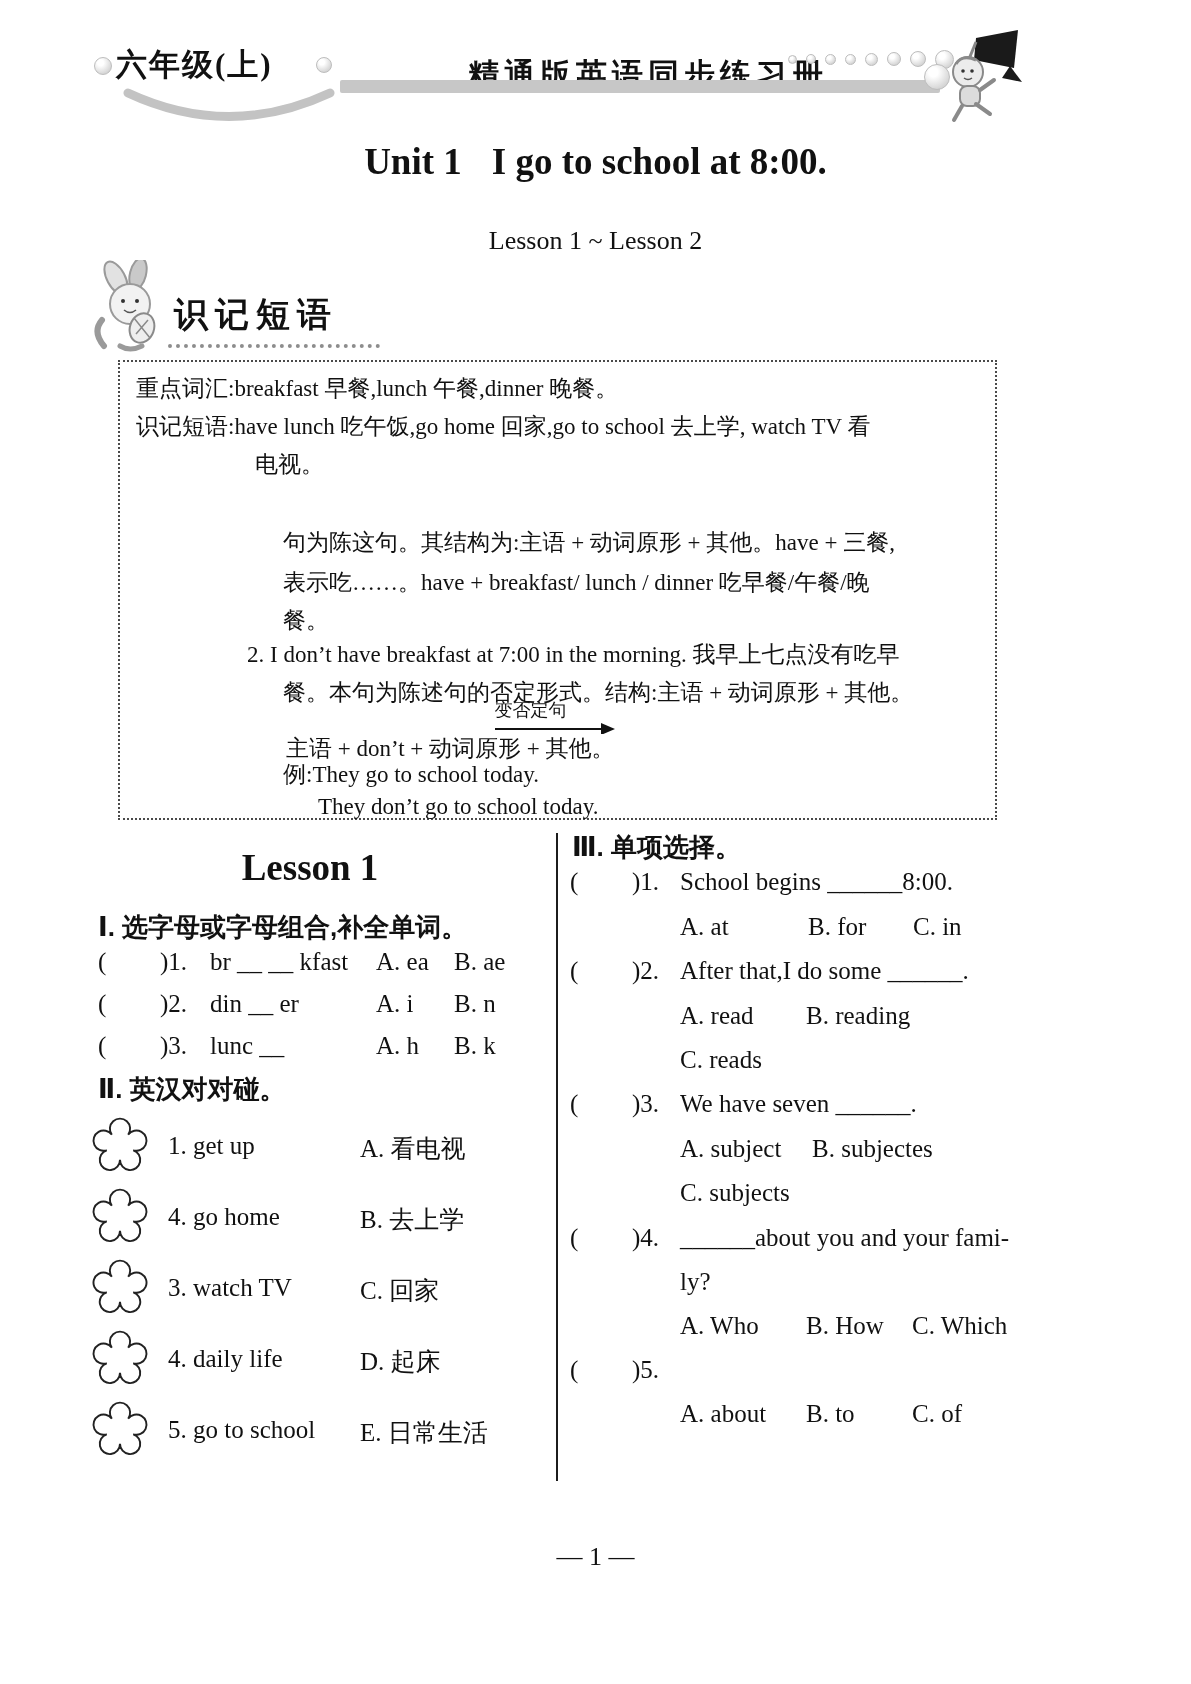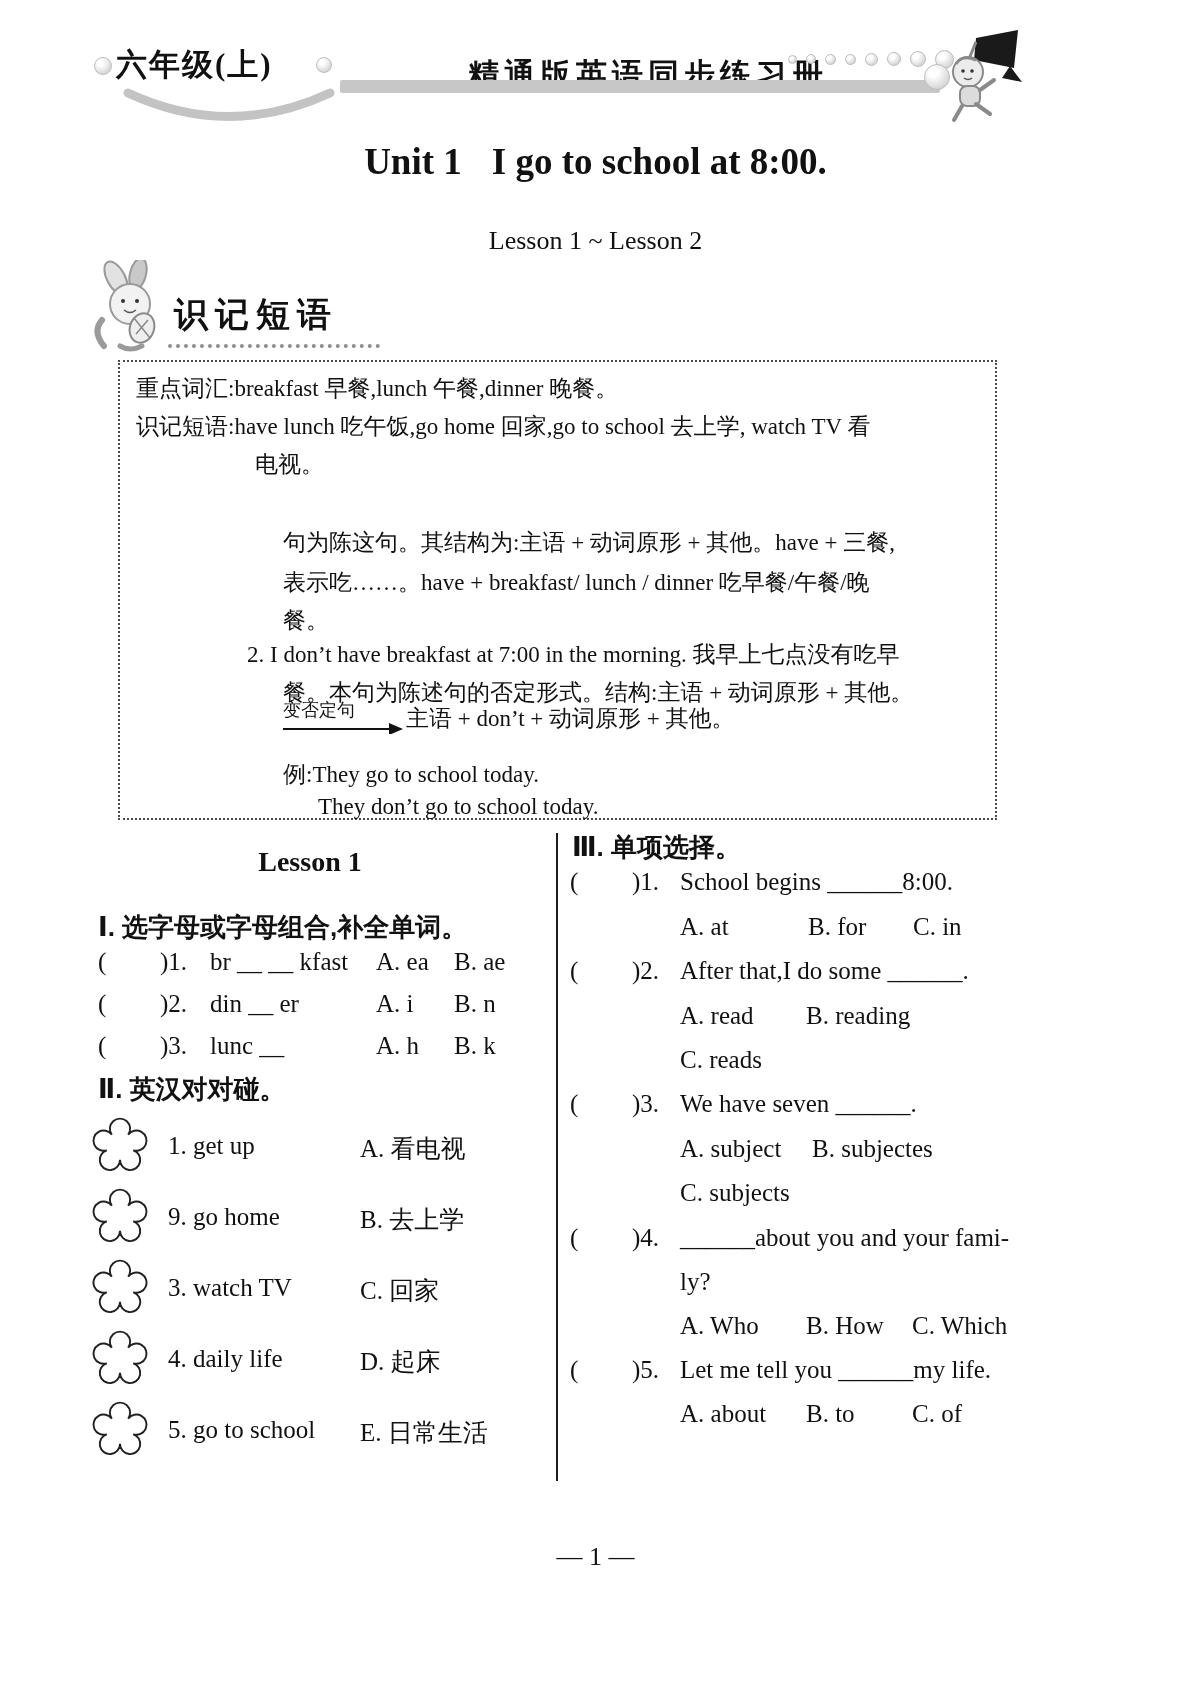--- a/index.html
+++ b/index.html
@@ -17,26 +17,26 @@
   .dot-row{display:flex;align-items:center;gap:9px;}
   
   .unit-title{width:100%;text-align:center;font-size:37px;font-weight:bold;}
   .unit-title .gap{display:inline-block;width:30px;}
   .lesson-range{width:100%;text-align:center;font-size:26px;}
   
   .badge-text{font-size:34px;letter-spacing:7px;}
   .dotted-underline{border-bottom:4px dotted #8d8d8d;height:0;}
   .guide-box{border:2px dotted #4a4a4a;}
   .g-line{position:absolute;font-size:23px;white-space:nowrap;line-height:30px;}
-  .arrow-note{display:flex;align-items:flex-end;}
+  .arrow-note{display:flex;align-items:flex-end;flex-direction:column;}
   .arrow-stack{display:flex;flex-direction:column;align-items:flex-start;}
   .arrow-label{font-size:18px;line-height:20px;}
   
   .col-divider{width:2px;background:#1c1c1c;}
-  .lesson-heading{font-size:28px;font-weight:bold;text-align:center;}
+  .lesson-heading{font-size:37px;font-weight:bold;text-align:center;}
   .sec-title{font-size:26px;}
   .ex-text{font-size:25px;white-space:nowrap;}
   .row{height:40px;}
   .flower-row-text{font-size:25px;}
   .footer-page{width:100%;text-align:center;font-size:26px;}
 </style>
 </head>
 <body>
 
 <div id="page">
@@ -155,21 +155,21 @@
     <svg class="abs" style="left:0;top:4px;" width="64" height="64" viewBox="0 0 60 60">
       <path d="M37.64 19.48 A9.5 9.5 0 1 1 42.36 34.02 A9.5 9.5 0 1 1 30 43 A9.5 9.5 0 1 1 17.64 34.02 A9.5 9.5 0 1 1 22.36 19.48 A9.5 9.5 0 1 1 37.64 19.48 Z" fill="#fff" stroke="#222" stroke-width="1.8"></path>
     </svg>
     <span class="abs flower-row-text" style="left:80px;top:22px;">1. get up</span>
     <span class="abs flower-row-text" style="left:272px;top:22px;">A. 看电视</span>
   </div>
   <div class="abs" style="left:88px;top:1181px;width:450px;height:72px;">
     <svg class="abs" style="left:0;top:4px;" width="64" height="64" viewBox="0 0 60 60">
       <path d="M37.64 19.48 A9.5 9.5 0 1 1 42.36 34.02 A9.5 9.5 0 1 1 30 43 A9.5 9.5 0 1 1 17.64 34.02 A9.5 9.5 0 1 1 22.36 19.48 A9.5 9.5 0 1 1 37.64 19.48 Z" fill="#fff" stroke="#222" stroke-width="1.8"></path>
     </svg>
-    <span class="abs flower-row-text" style="left:80px;top:22px;">9. go home</span>
+    <span class="abs flower-row-text" style="left:80px;top:22px;">4. go home</span>
     <span class="abs flower-row-text" style="left:272px;top:22px;">B. 去上学</span>
   </div>
   <div class="abs" style="left:88px;top:1252px;width:450px;height:72px;">
     <svg class="abs" style="left:0;top:4px;" width="64" height="64" viewBox="0 0 60 60">
       <path d="M37.64 19.48 A9.5 9.5 0 1 1 42.36 34.02 A9.5 9.5 0 1 1 30 43 A9.5 9.5 0 1 1 17.64 34.02 A9.5 9.5 0 1 1 22.36 19.48 A9.5 9.5 0 1 1 37.64 19.48 Z" fill="#fff" stroke="#222" stroke-width="1.8"></path>
     </svg>
     <span class="abs flower-row-text" style="left:80px;top:22px;">3. watch TV</span>
     <span class="abs flower-row-text" style="left:272px;top:22px;">C. 回家</span>
   </div>
   <div class="abs" style="left:88px;top:1323px;width:450px;height:72px;">
@@ -213,20 +213,19 @@
   <span class="abs ex-text" style="left:570px;top:1224px;">(</span>
   <span class="abs ex-text" style="left:632px;top:1224px;">)4.</span>
   <span class="abs ex-text" style="left:680px;top:1224px;">______about you and your fami-</span>
   <span class="abs ex-text" style="left:680px;top:1268px;">ly?</span>
   <span class="abs ex-text" style="left:680px;top:1312px;">A. Who</span>
   <span class="abs ex-text" style="left:806px;top:1312px;">B. How</span>
   <span class="abs ex-text" style="left:912px;top:1312px;">C. Which</span>
 
   <span class="abs ex-text" style="left:570px;top:1356px;">(</span>
   <span class="abs ex-text" style="left:632px;top:1356px;">)5.</span>
-  <span class="abs ex-text" style="left:680px;top:1356px;">Let me tell you ______my life.</span>
   <span class="abs ex-text" style="left:680px;top:1400px;">A. about</span>
   <span class="abs ex-text" style="left:806px;top:1400px;">B. to</span>
   <span class="abs ex-text" style="left:912px;top:1400px;">C. of</span>
 
   <div class="abs footer-page" style="left:0;top:1542px;">— 1 —</div>
 
 </div>
 
 </body></html>

